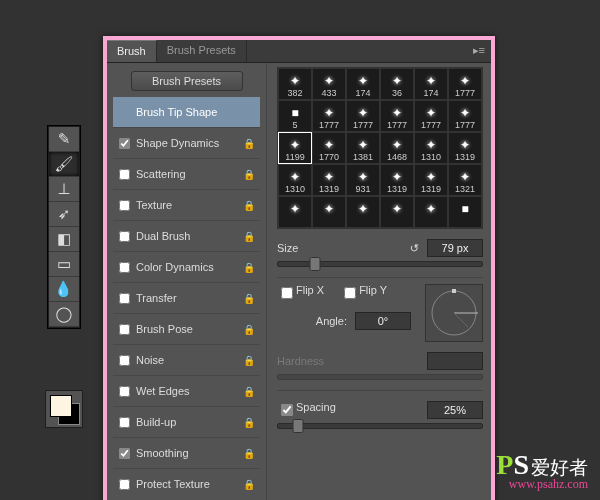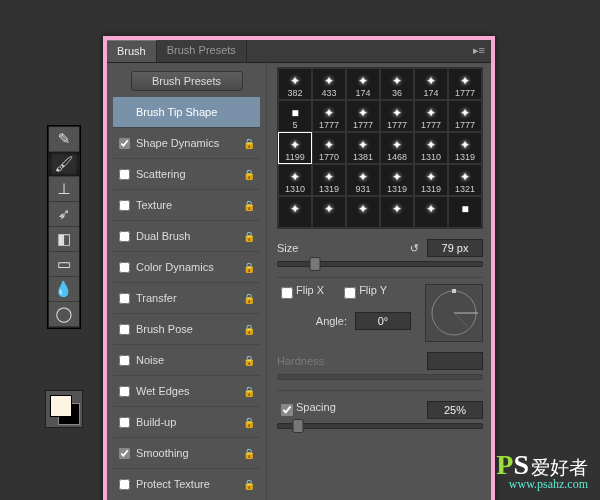--- a/index.html
+++ b/index.html
@@ -260,21 +260,21 @@
   .watermark {
     position: absolute;
     right: 12px;
     bottom: 8px;
     font-family: Georgia, serif;
     color: #fff;
   }
   .watermark .ps-p { color: #9adf3a; font-weight: bold; font-size: 28px;}
   .watermark .ps-s { color: #fff; font-weight: bold; font-size: 28px;}
   .watermark .cn { font-size: 19px; margin-left: 2px;}
-  .watermark .url { display:block; font-size: 12px; color:#5eead4; text-align:right; margin-top:-4px;}
+  .watermark .url { display:block; font-size: 12px; color:#ec4899; text-align:right; margin-top:-4px;}
 </style>
 </head>
 <body>
 
 <div class="toolbox" id="toolbox">
     <div class="tool">✎</div>
     <div class="tool active">🖌</div>
     <div class="tool">⊥</div>
     <div class="tool">➶</div>
     <div class="tool">◧</div>

